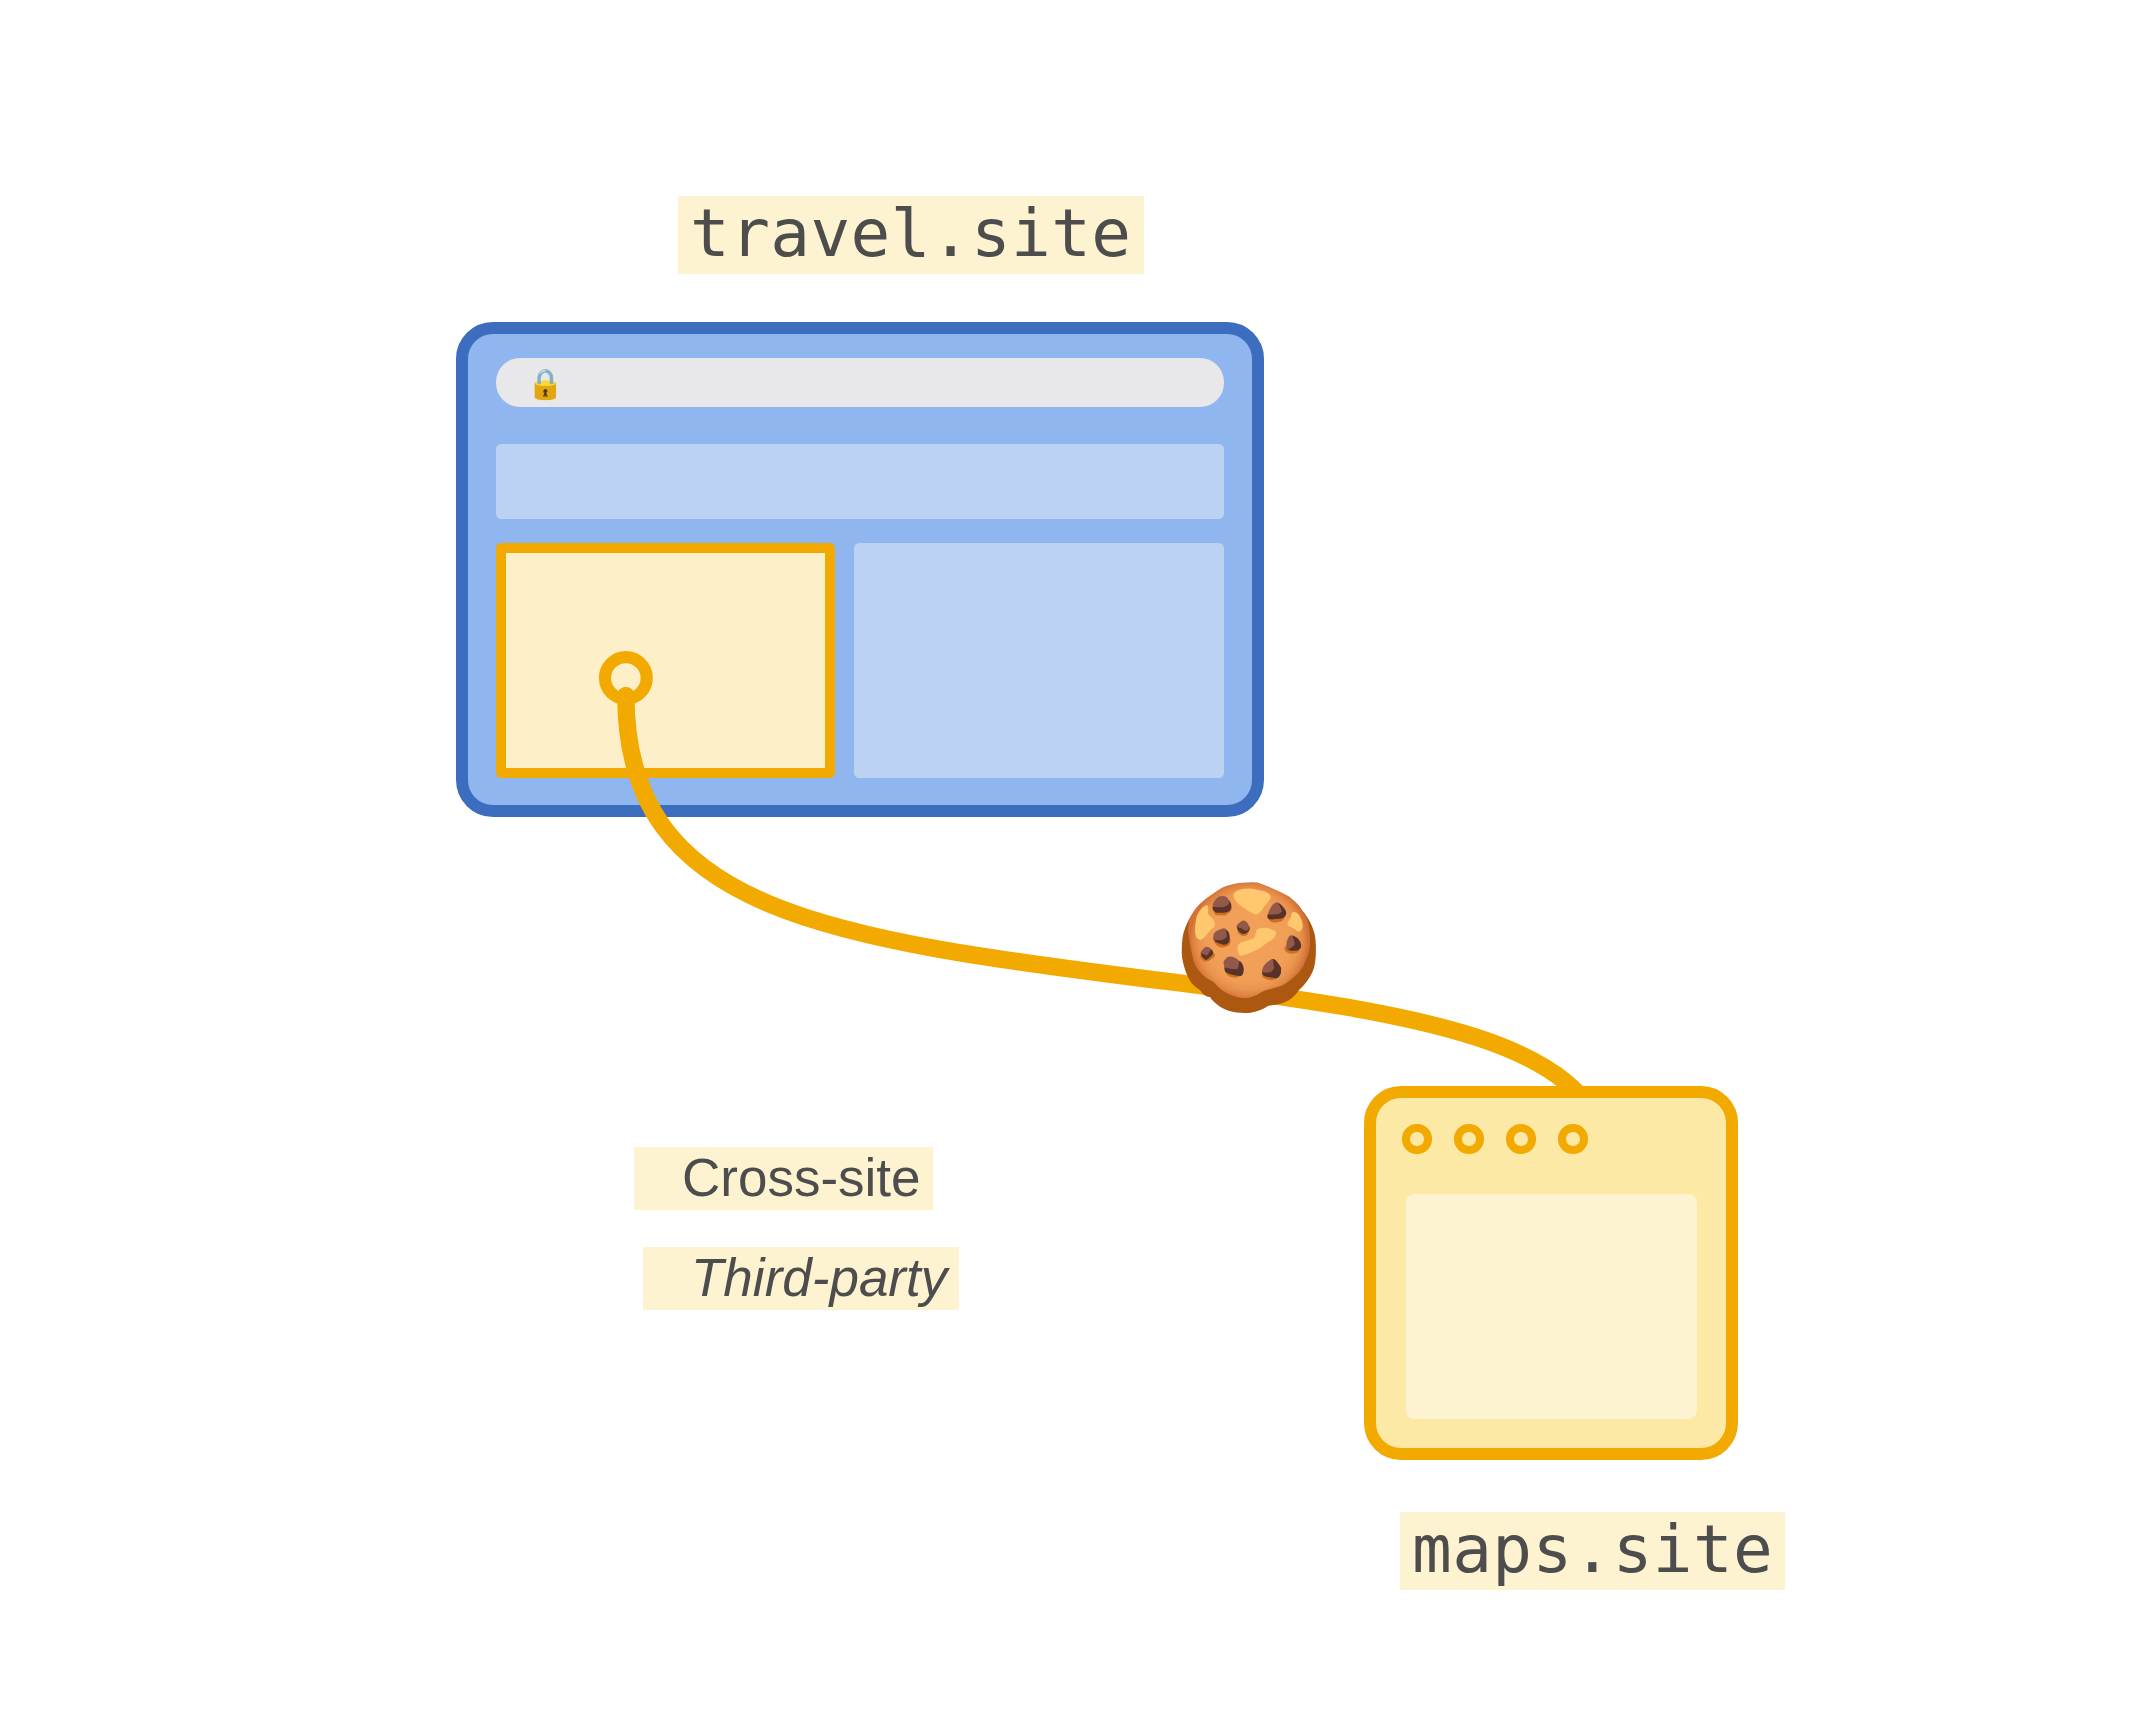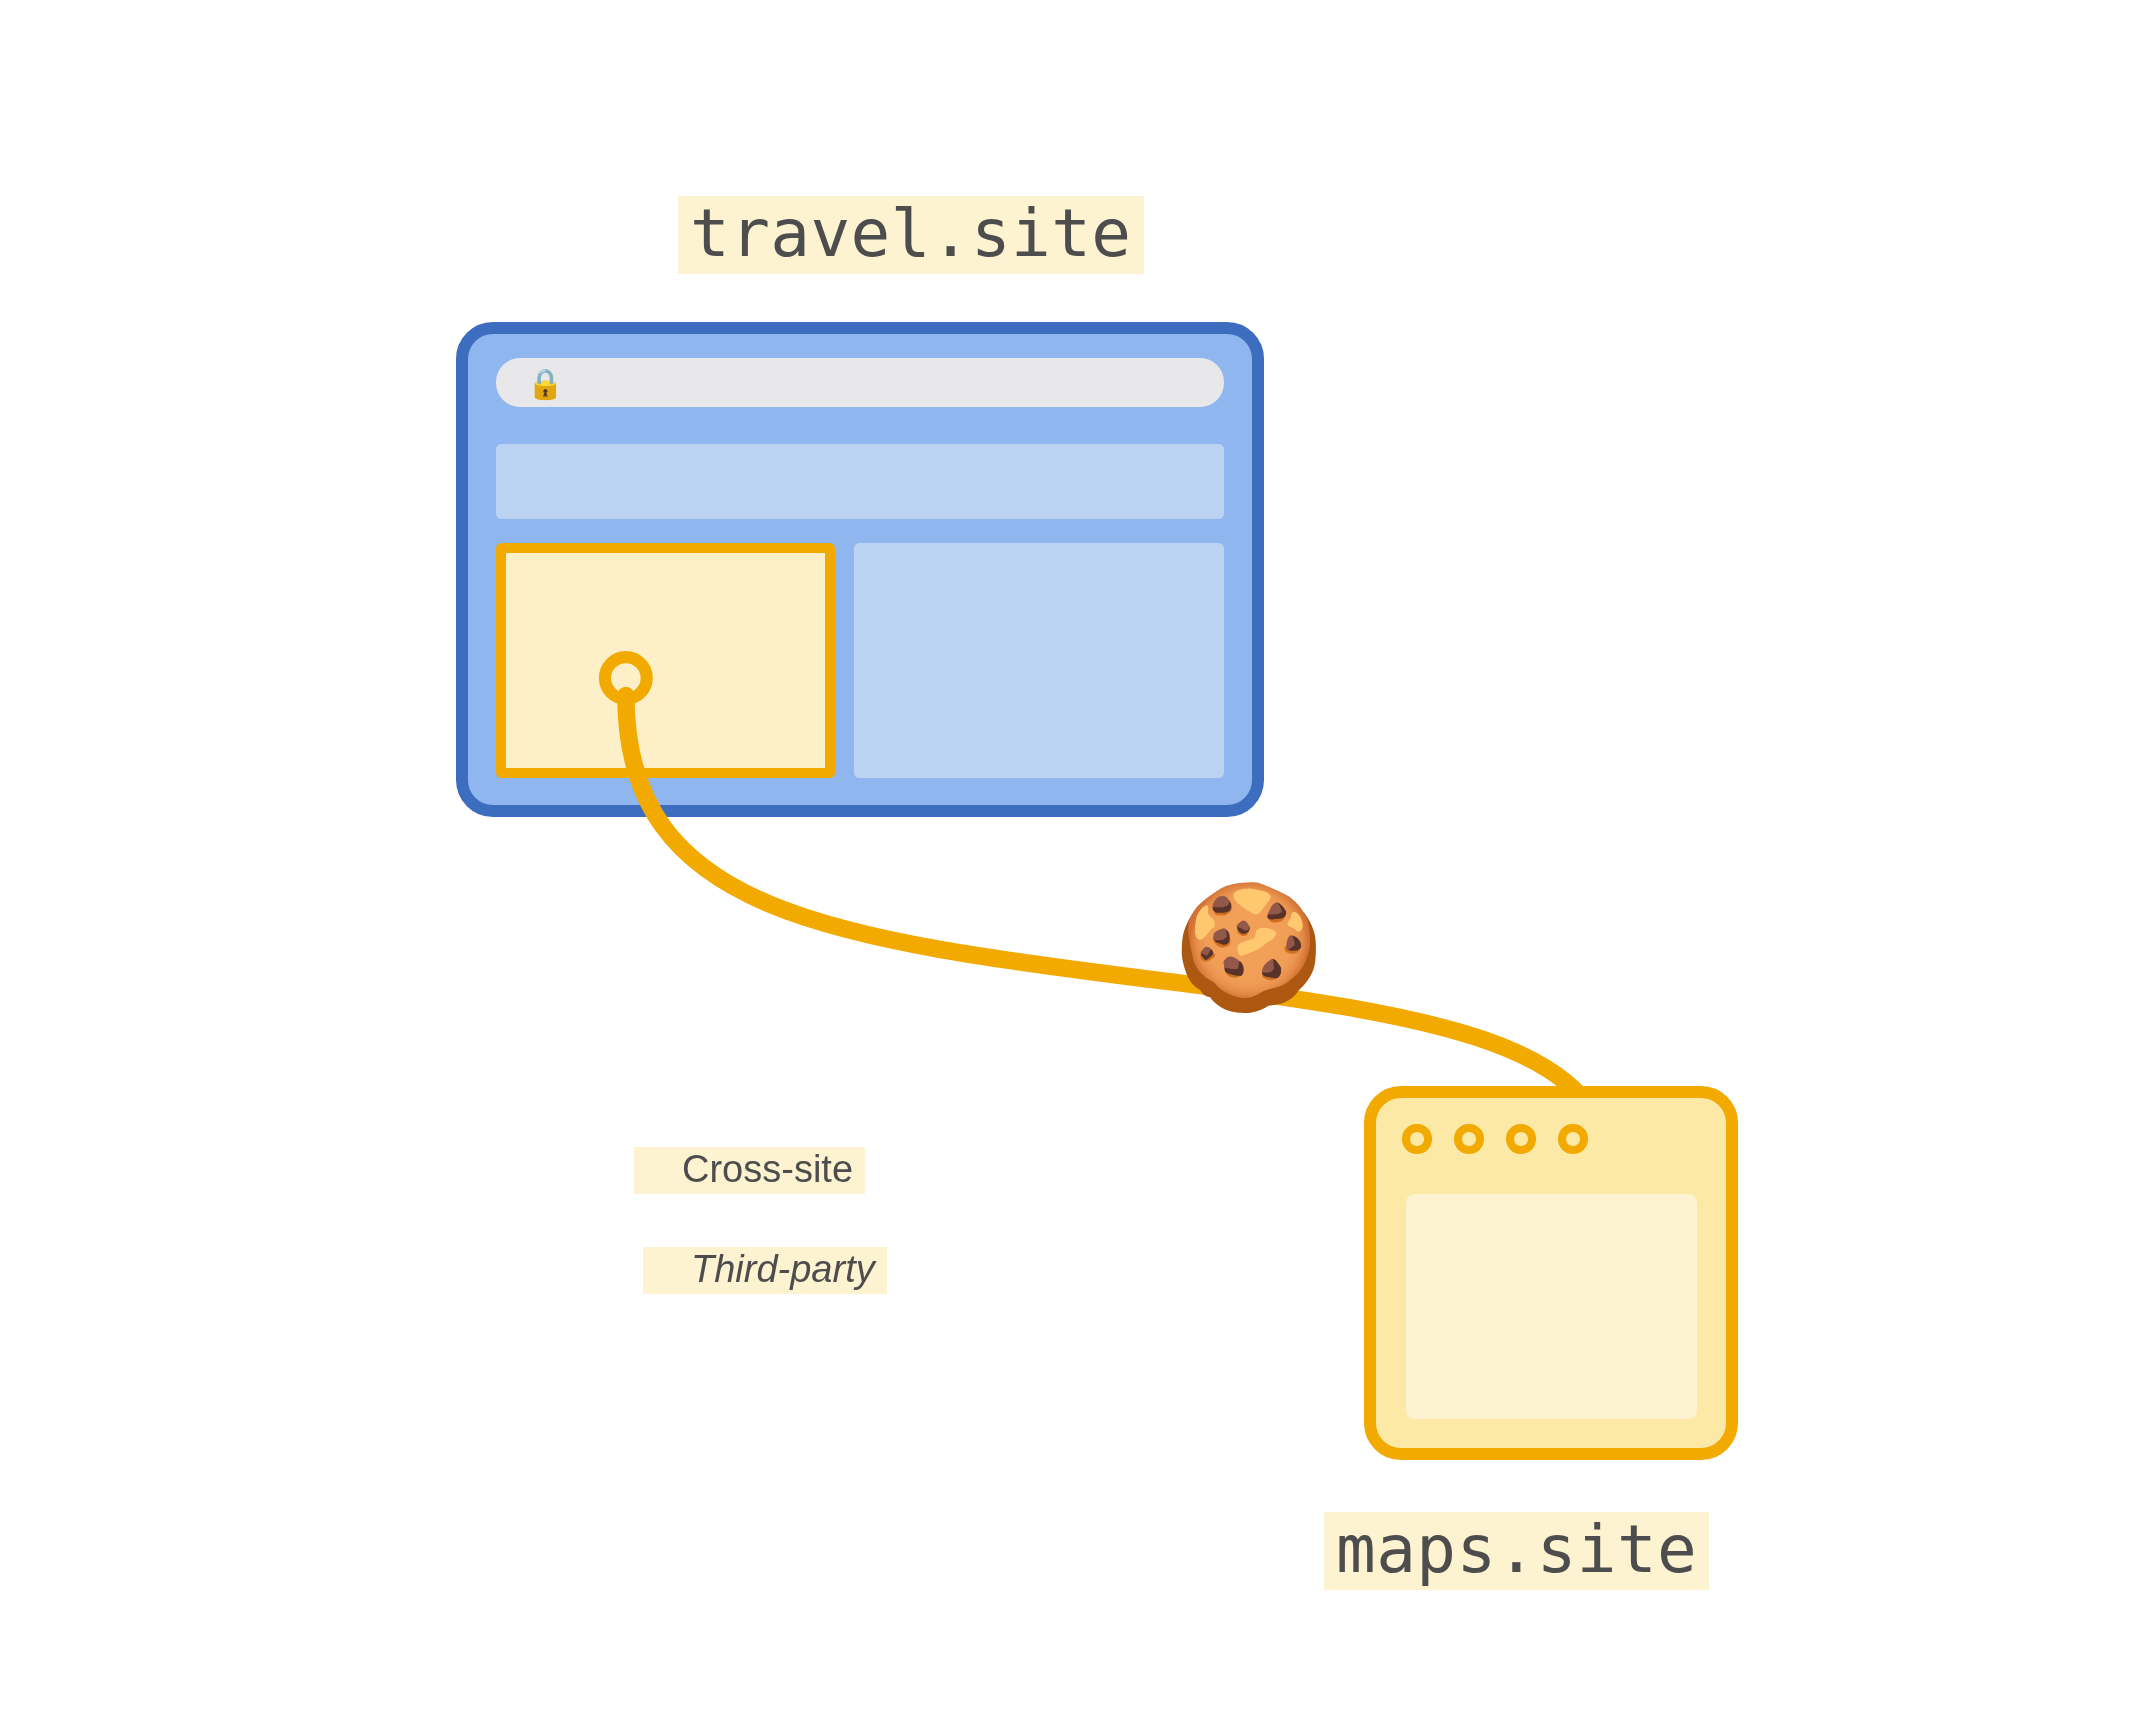--- a/index.html
+++ b/index.html
@@ -22,21 +22,21 @@
     padding: 1.7px 12px 3.5px 12px;
     line-height: 1.1;
     white-space: nowrap;
   }
   .mono {
     font-family: ui-monospace, SFMono-Regular, Menlo, Consolas, monospace;
     font-size: 66px;
     letter-spacing: 0.4px;
   }
   .sans {
-    font-size: 38px;
+    font-size: 53px;
     padding-left: 48px;
   }
   .italic {
     font-style: italic;
     text-align: right;
   }
 
   
   .browser {
     position: absolute;
@@ -178,20 +178,20 @@
   <div class="server">
     <div class="dots">
       <div class="dot"></div>
       <div class="dot"></div>
       <div class="dot"></div>
       <div class="dot"></div>
     </div>
     <div class="pane"></div>
   </div>
 
-  <div class="label mono" style="left:1324px; top:1512px;">maps.site</div>
+  <div class="label mono" style="left:1400px; top:1512px;">maps.site</div>
 
   <div class="label sans" style="left:634px; top:1147px;">Cross-site</div>
 
   <div class="label sans italic" style="left:643px; top:1247px;">Third-party</div>
 
 </div>
 
 
 </body></html>

